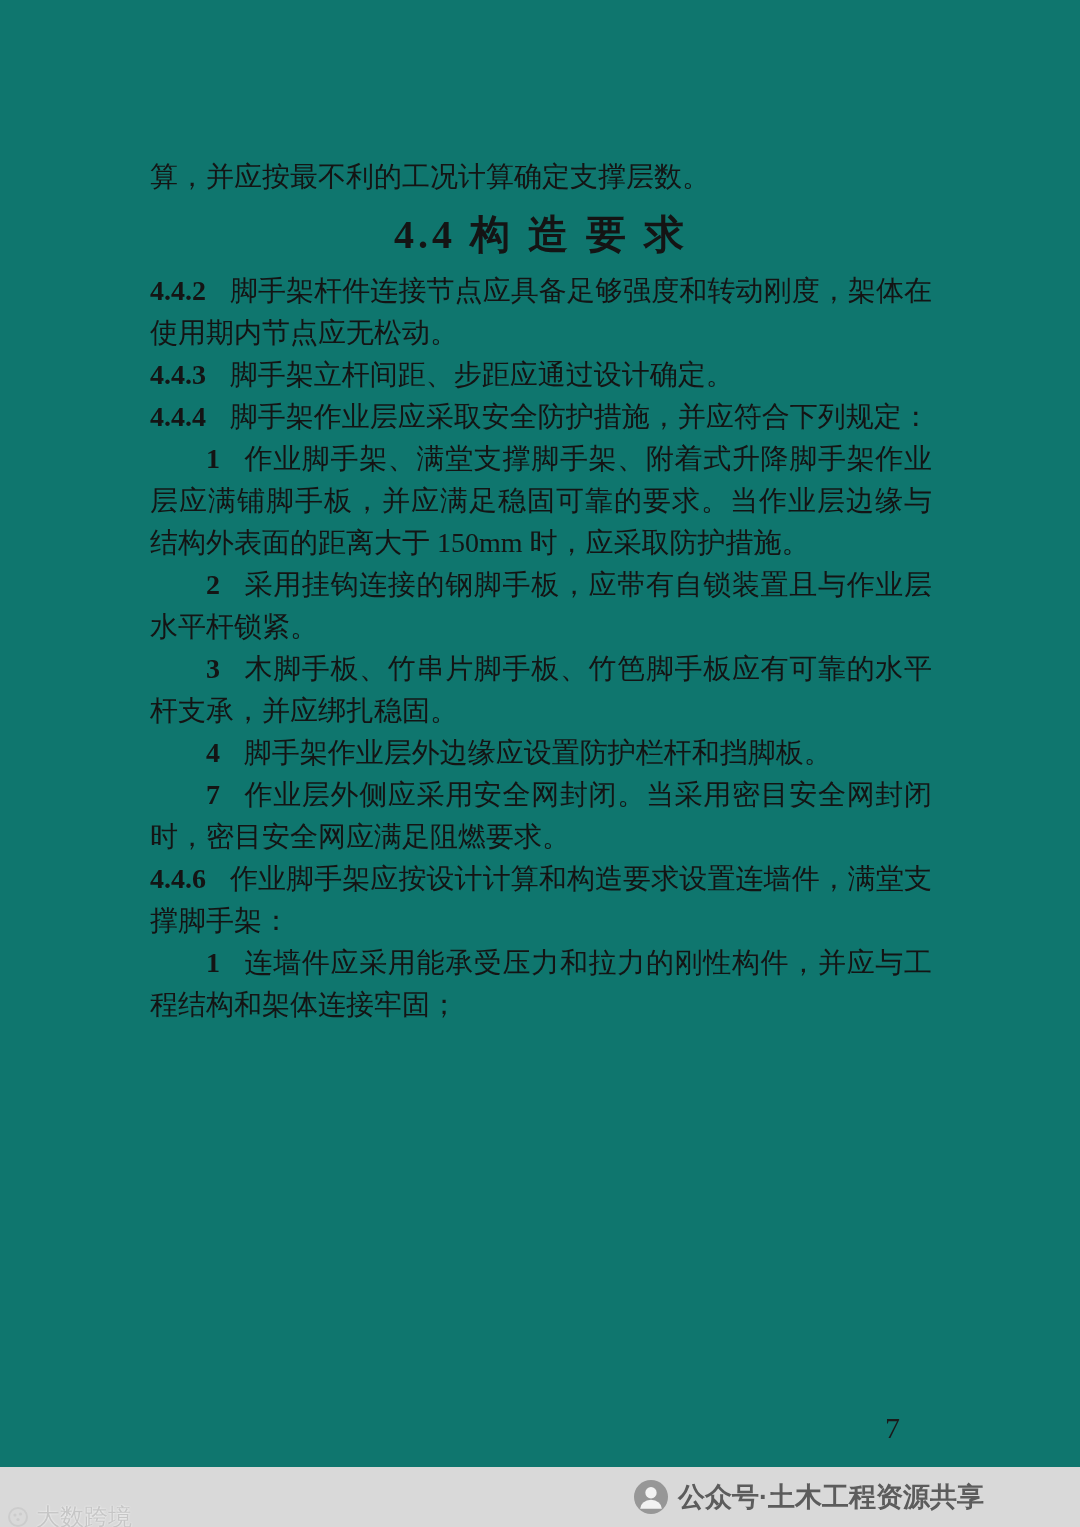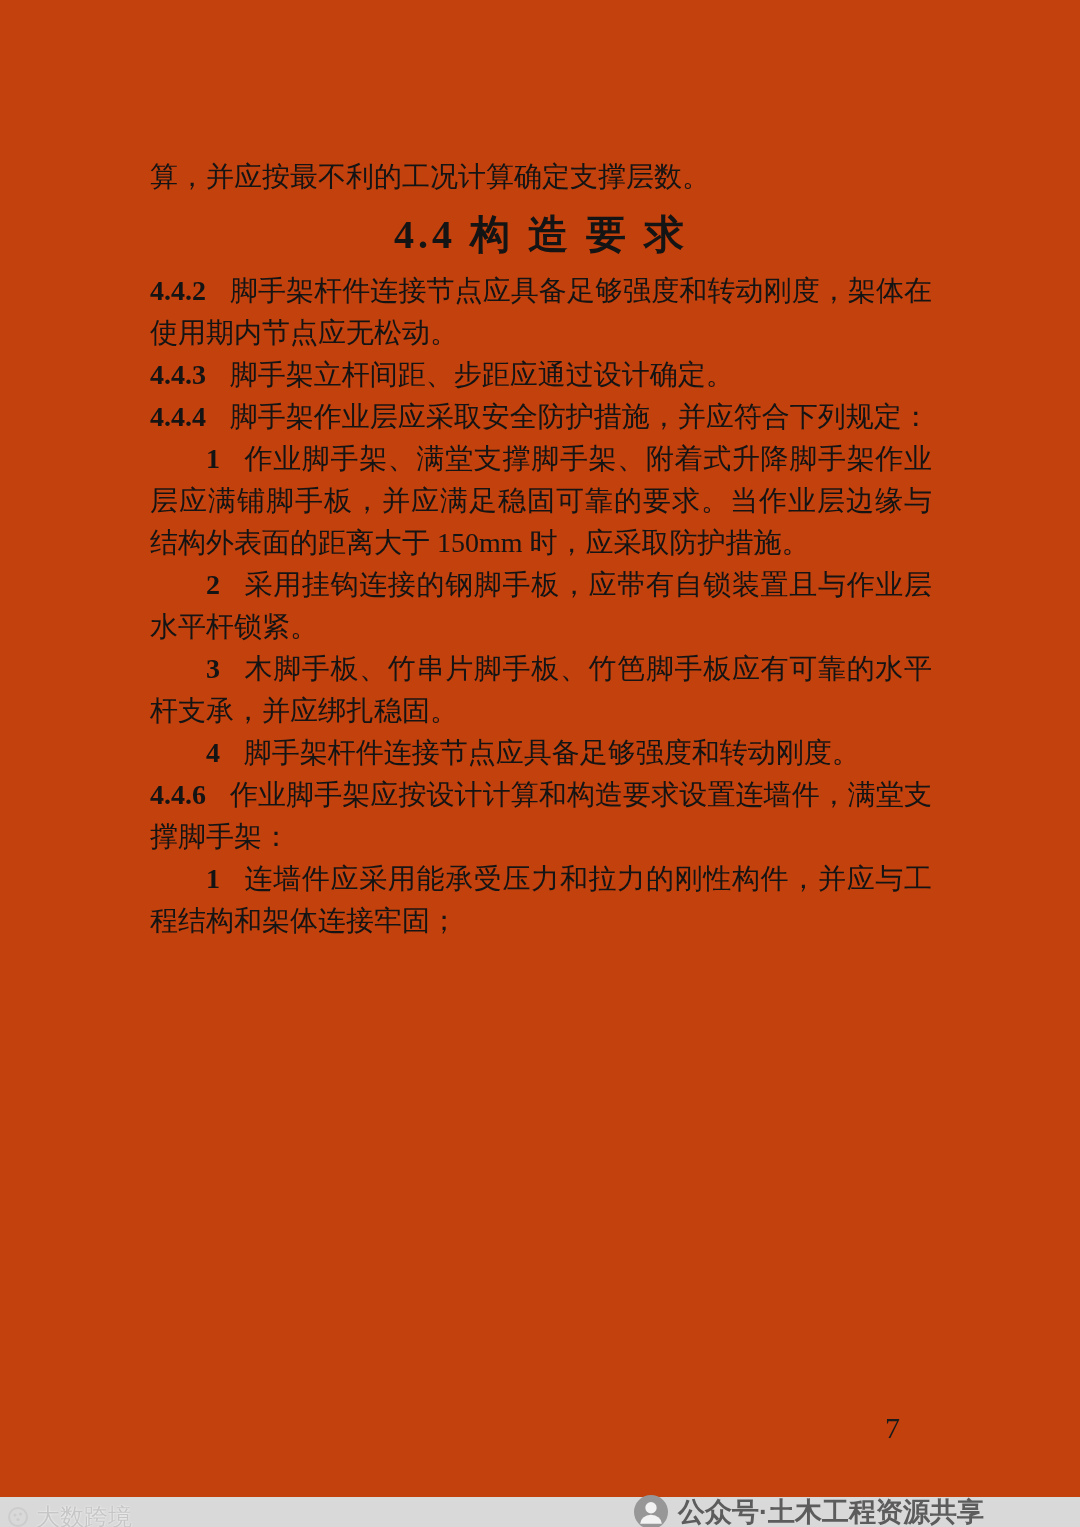--- a/index.html
+++ b/index.html
@@ -2,21 +2,21 @@
 <html style="--text-color: #141414; --footer-band: #d9d9d9; --footer-text: #5c5c5c; --watermark-color: #c6c6c6;"><head>
 <meta charset="utf-8">
 <style>
   * { box-sizing: border-box; }
   html, body { margin: 0; padding: 0; background: #ffffff; }
 
   .page {
     position: relative;
     width: 1080px;
     height: 1527px;
-    background: #c2410c;
+    background: #0f766e;
     overflow: hidden;
     color: var(--text-color, #141414);
     font-family: "Liberation Serif", "DejaVu Serif", serif;
   }
 
   .content {
     position: absolute;
     left: 150px;
     top: 156px;
     width: 782px;
@@ -54,21 +54,21 @@
     font-size: 30px;
     line-height: 36px;
     color: #1a1a1a;
   }
 
   .footer-bar {
     position: absolute;
     left: 0;
     right: 0;
     bottom: 0;
-    height: 30px;
+    height: 60px;
     background: var(--footer-band, #d9d9d9);
   }
 
   .brand {
     position: absolute;
     left: 634px;
     top: 50%;
     transform: translateY(-50%);
     display: flex;
     align-items: center;
@@ -121,24 +121,25 @@
     <p class="para clause"><b class="num">4.4.3</b><span>脚手架立杆间距、步距应通过设计确定。</span></p>
 
     <p class="para clause"><b class="num">4.4.4</b><span>脚手架作业层应采取安全防护措施，并应符合下列规定：</span></p>
 
     <p class="para sub"><b class="num">1</b><span>作业脚手架、满堂支撑脚手架、附着式升降脚手架作业层应满铺脚手板，并应满足稳固可靠的要求。当作业层边缘与结构外表面的距离大于 150mm 时，应采取防护措施。</span></p>
 
     <p class="para sub"><b class="num">2</b><span>采用挂钩连接的钢脚手板，应带有自锁装置且与作业层水平杆锁紧。</span></p>
 
     <p class="para sub"><b class="num">3</b><span>木脚手板、竹串片脚手板、竹笆脚手板应有可靠的水平杆支承，并应绑扎稳固。</span></p>
 
-    <p class="para sub"><b class="num">4</b><span>脚手架杆件连接节点应具备足够强度和转动刚度。</span></p>
+    <p class="para sub"><b class="num">4</b><span>脚手架作业层外边缘应设置防护栏杆和挡脚板。</span></p>
 
 
 
+    <p class="para sub"><b class="num">7</b><span>作业层外侧应采用安全网封闭。当采用密目安全网封闭时，密目安全网应满足阻燃要求。</span></p>
 
 
 
     <p class="para clause"><b class="num">4.4.6</b><span>作业脚手架应按设计计算和构造要求设置连墙件，满堂支撑脚手架：</span></p>
 
     <p class="para sub"><b class="num">1</b><span>连墙件应采用能承受压力和拉力的刚性构件，并应与工程结构和架体连接牢固；</span></p>
 
 
   </div>
 

